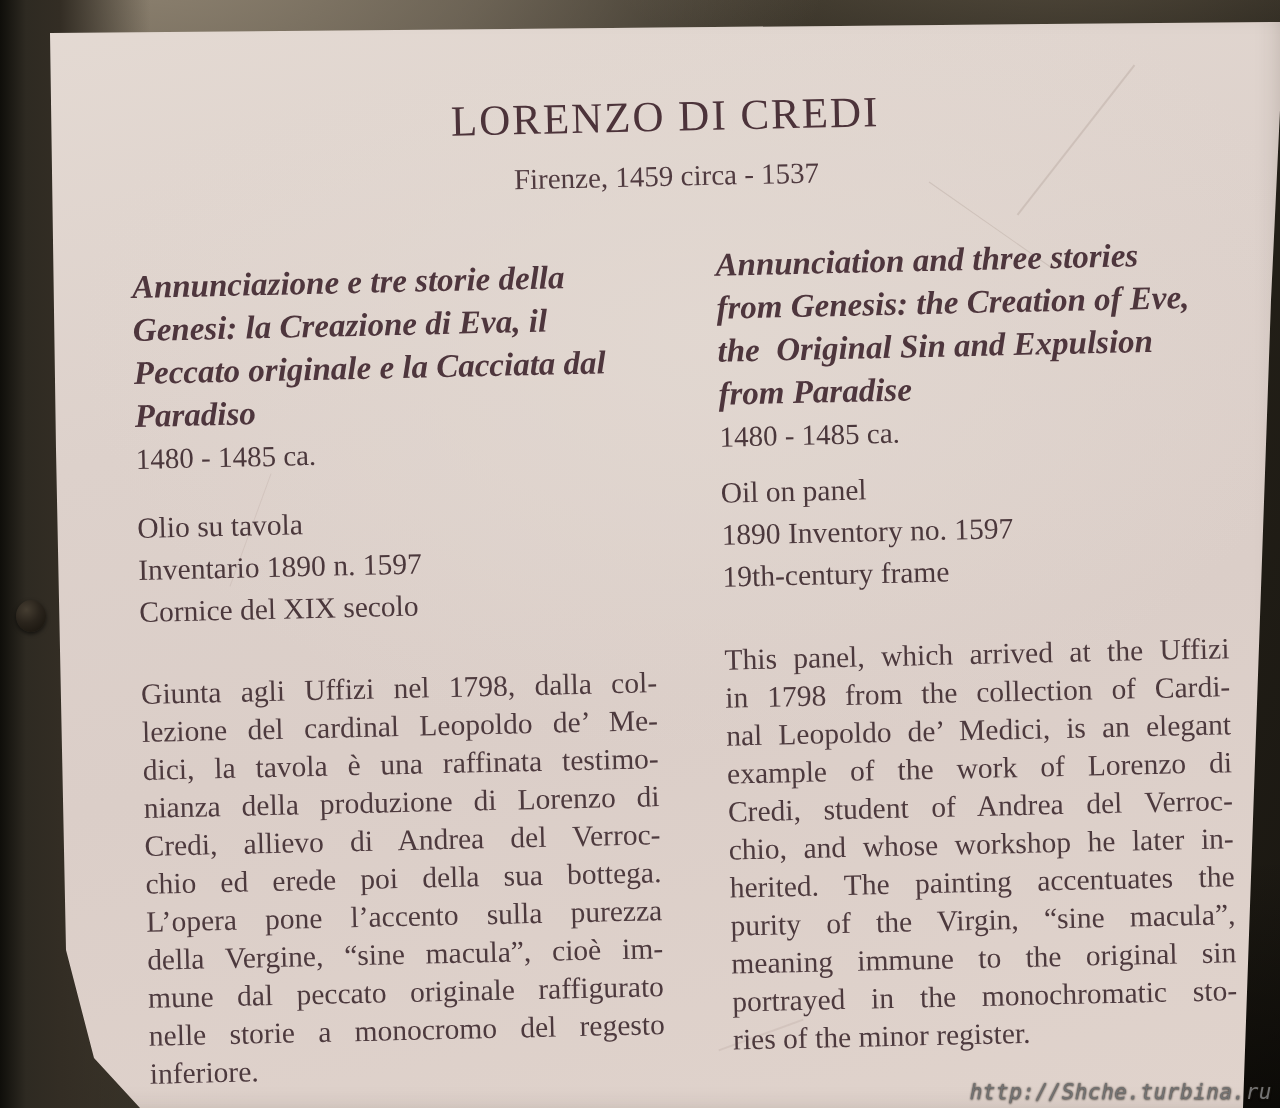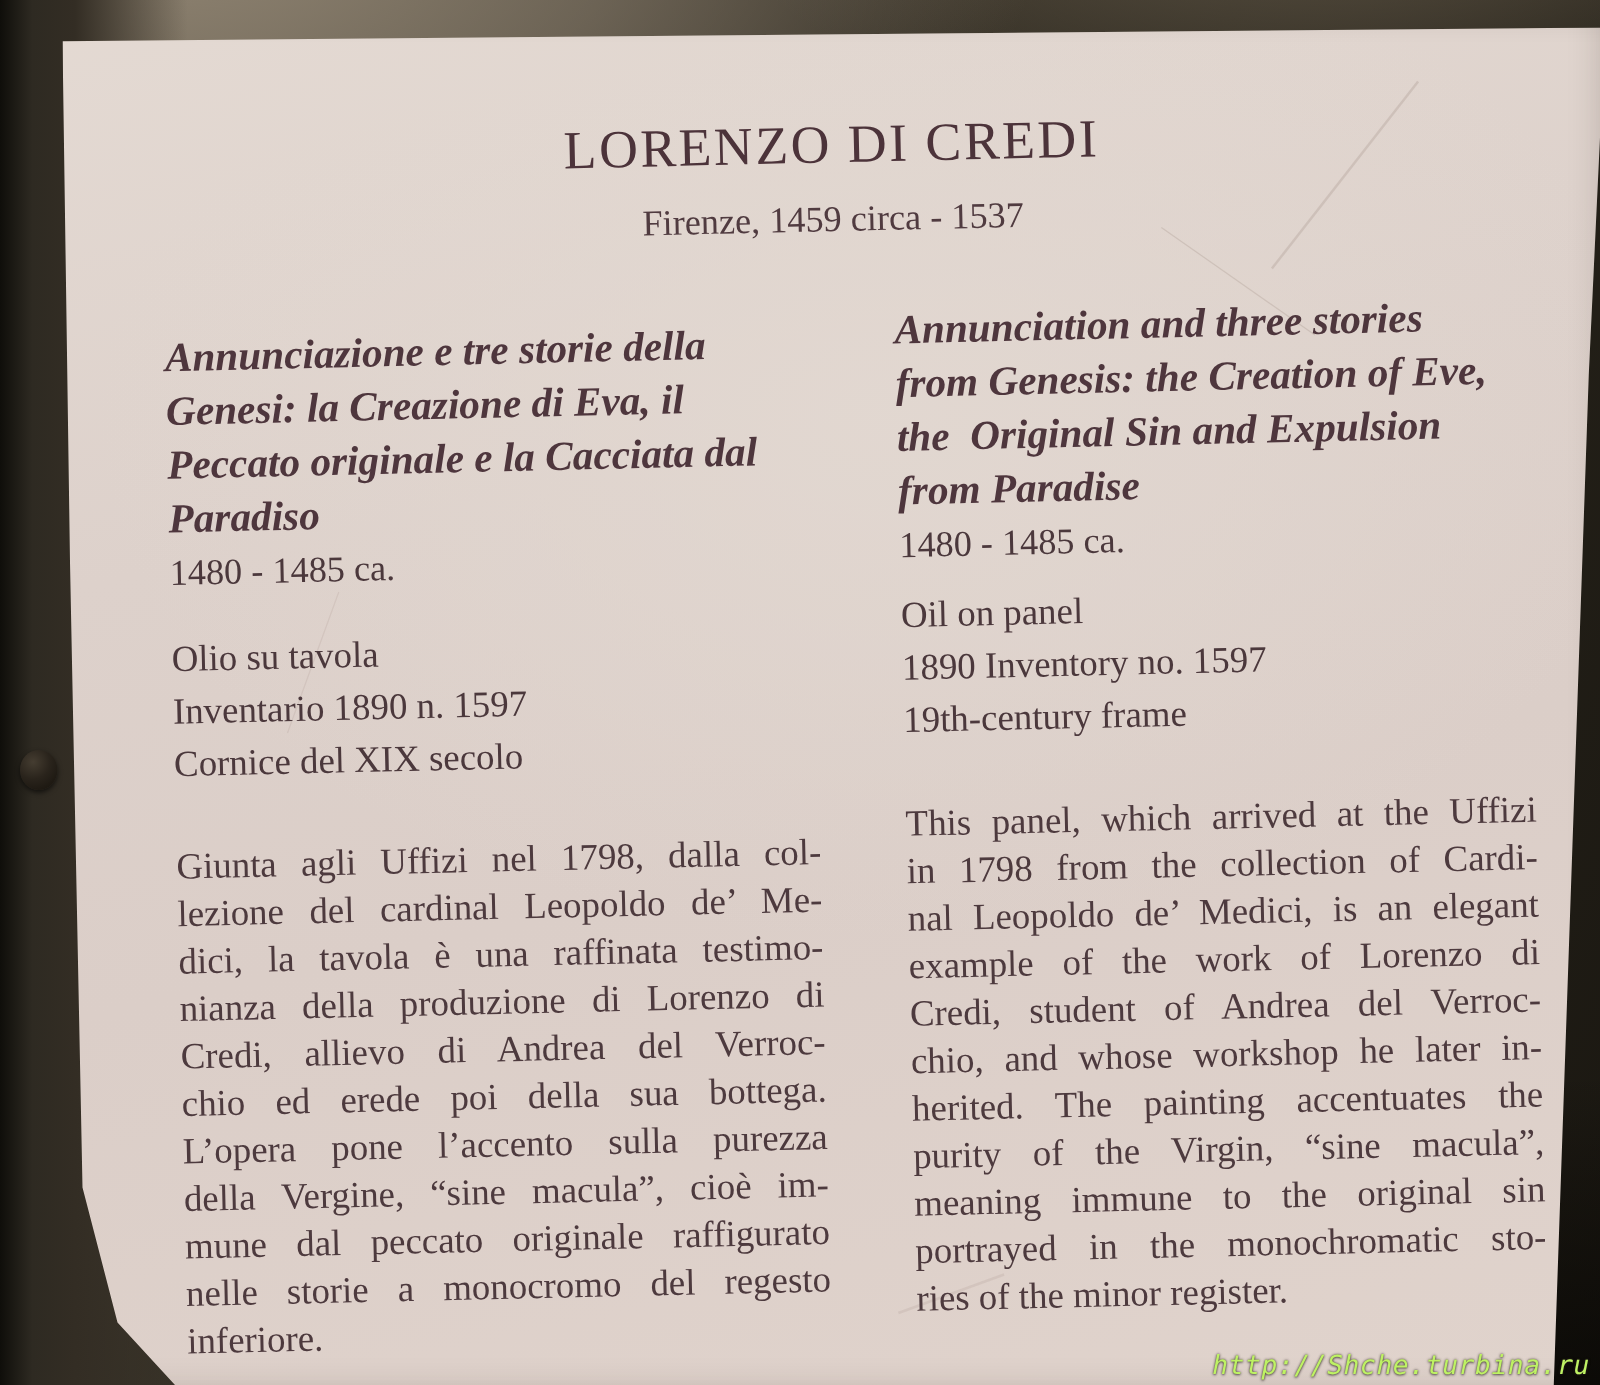--- a/index.html
+++ b/index.html
@@ -89,21 +89,21 @@
   .justify .line { text-align: justify; text-align-last: justify; }
   .justify .line.last { text-align-last: left; }
 
   
   .watermark {
     position: absolute; right: 8px; bottom: 4px;
     font-family: "DejaVu Sans Mono", monospace;
     font-style: italic;
     font-size: 21px;
     letter-spacing: 0.5px;
-    color: #bef264;
+    color: #737373;
     text-shadow: 0 0 2px rgba(55,45,35,0.9), 0 1px 2px rgba(0,0,0,0.5);
     z-index: 5;
   }
 </style>
 </head>
 <body>
 
 <div id="stage">
 
   <div class="backdrop"></div>

